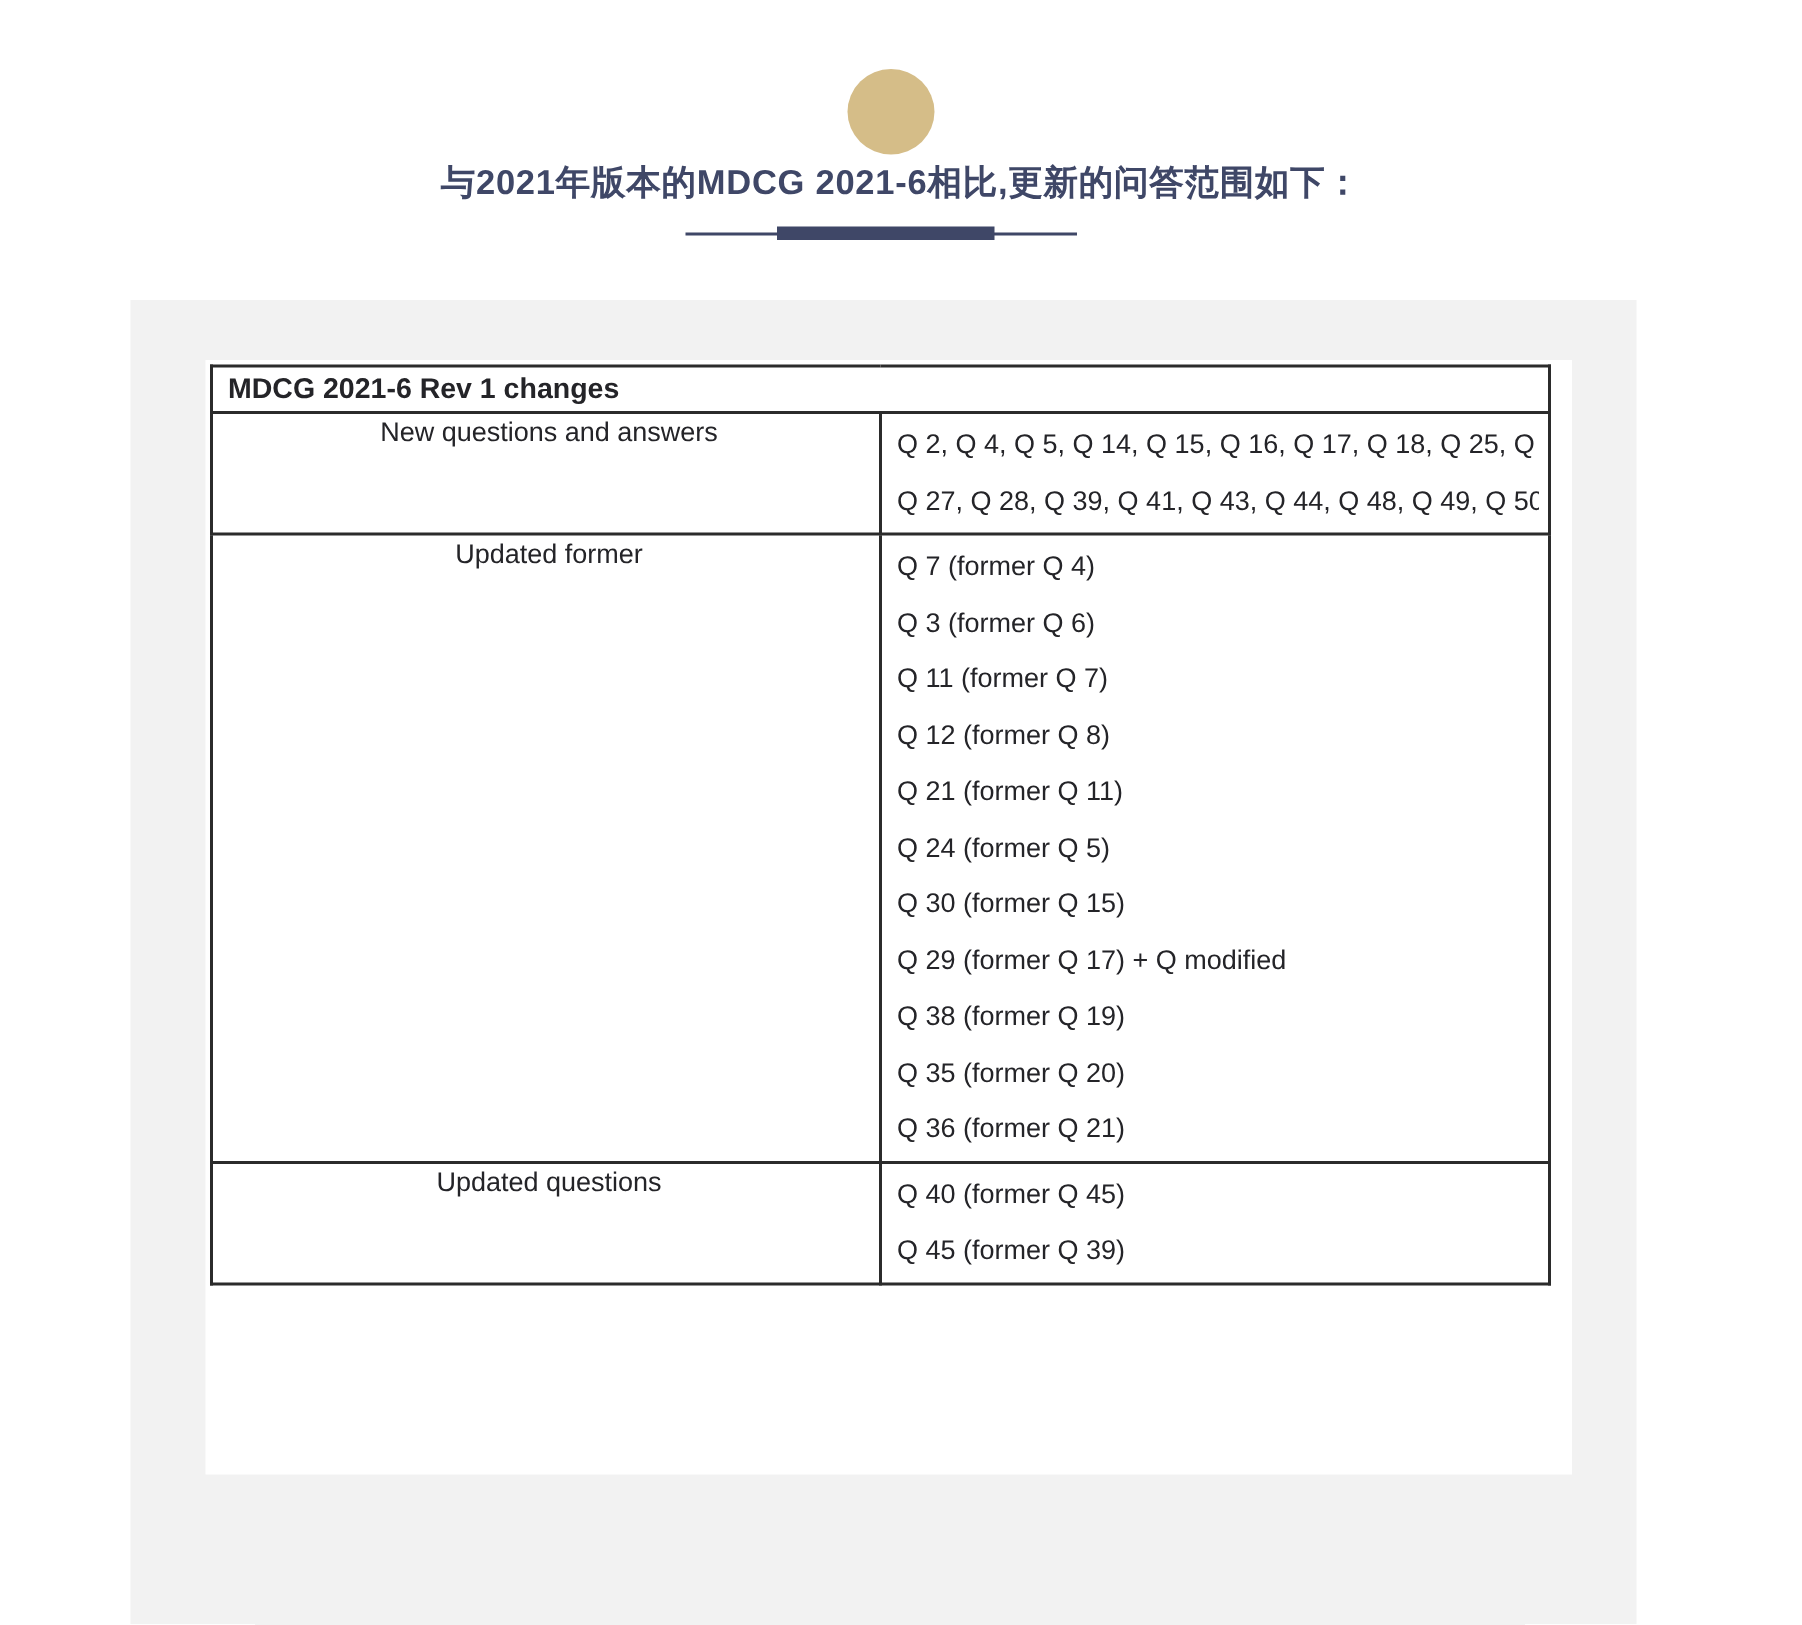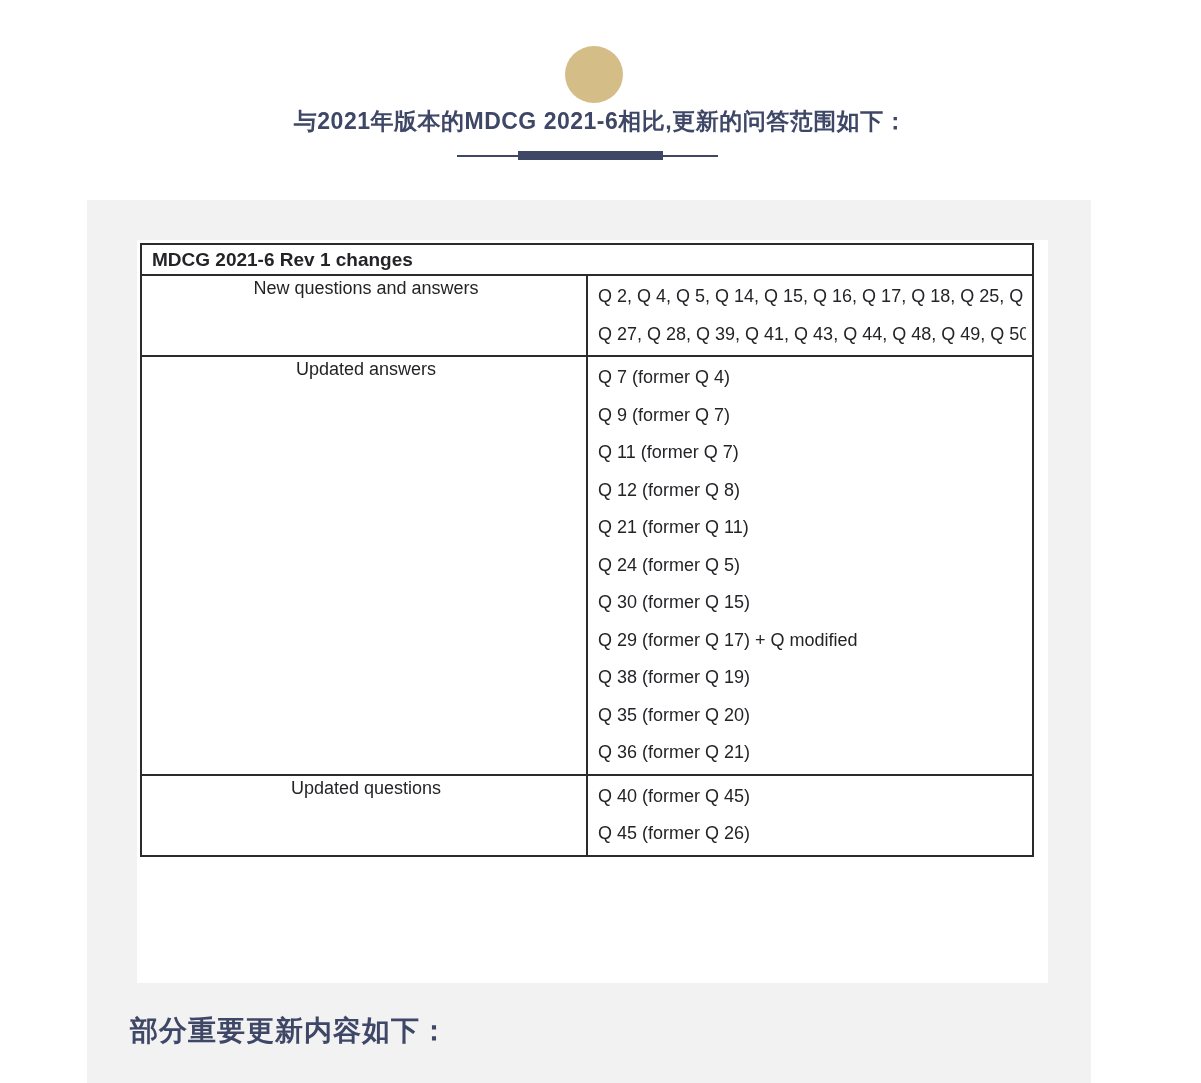--- a/index.html
+++ b/index.html
@@ -120,42 +120,41 @@
           </tr>
 
         <tr>
               <td class="col-label">New questions and answers</td>
               <td class="col-values">
                 <div class="line">Q 2, Q 4, Q 5, Q 14, Q 15, Q 16, Q 17, Q 18, Q 25, Q 26,</div>
                 <div class="line">Q 27, Q 28, Q 39, Q 41, Q 43, Q 44, Q 48, Q 49, Q 50,</div>
               </td>
             </tr>
             <tr>
-              <td class="col-label">Updated answers</td>
+              <td class="col-label">Updated former</td>
               <td class="col-values">
                 <div class="line">Q 7 (former Q 4)</div>
-                <div class="line">Q 9 (former Q 7)</div>
+                <div class="line">Q 3 (former Q 6)</div>
                 <div class="line">Q 11 (former Q 7)</div>
                 <div class="line">Q 12 (former Q 8)</div>
                 <div class="line">Q 21 (former Q 11)</div>
                 <div class="line">Q 24 (former Q 5)</div>
                 <div class="line">Q 30 (former Q 15)</div>
                 <div class="line">Q 29 (former Q 17) + Q modified</div>
                 <div class="line">Q 38 (former Q 19)</div>
                 <div class="line">Q 35 (former Q 20)</div>
                 <div class="line">Q 36 (former Q 21)</div>
               </td>
             </tr>
             <tr>
               <td class="col-label">Updated questions</td>
               <td class="col-values">
                 <div class="line">Q 40 (former Q 45)</div>
-                <div class="line">Q 45 (former Q 26)</div>
+                <div class="line">Q 45 (former Q 39)</div>
               </td>
             </tr>
           </tbody>
       </table>
     </div>
   </div>
 
-  <div class="sub-heading">部分重要更新内容如下：</div>
 
 </div>
 
 </body></html>

